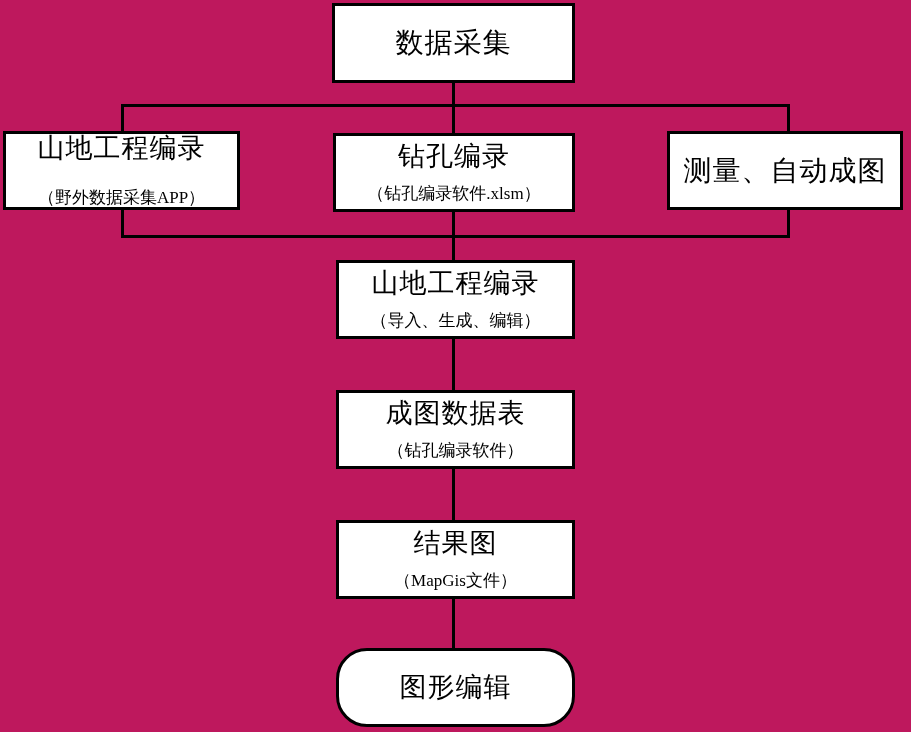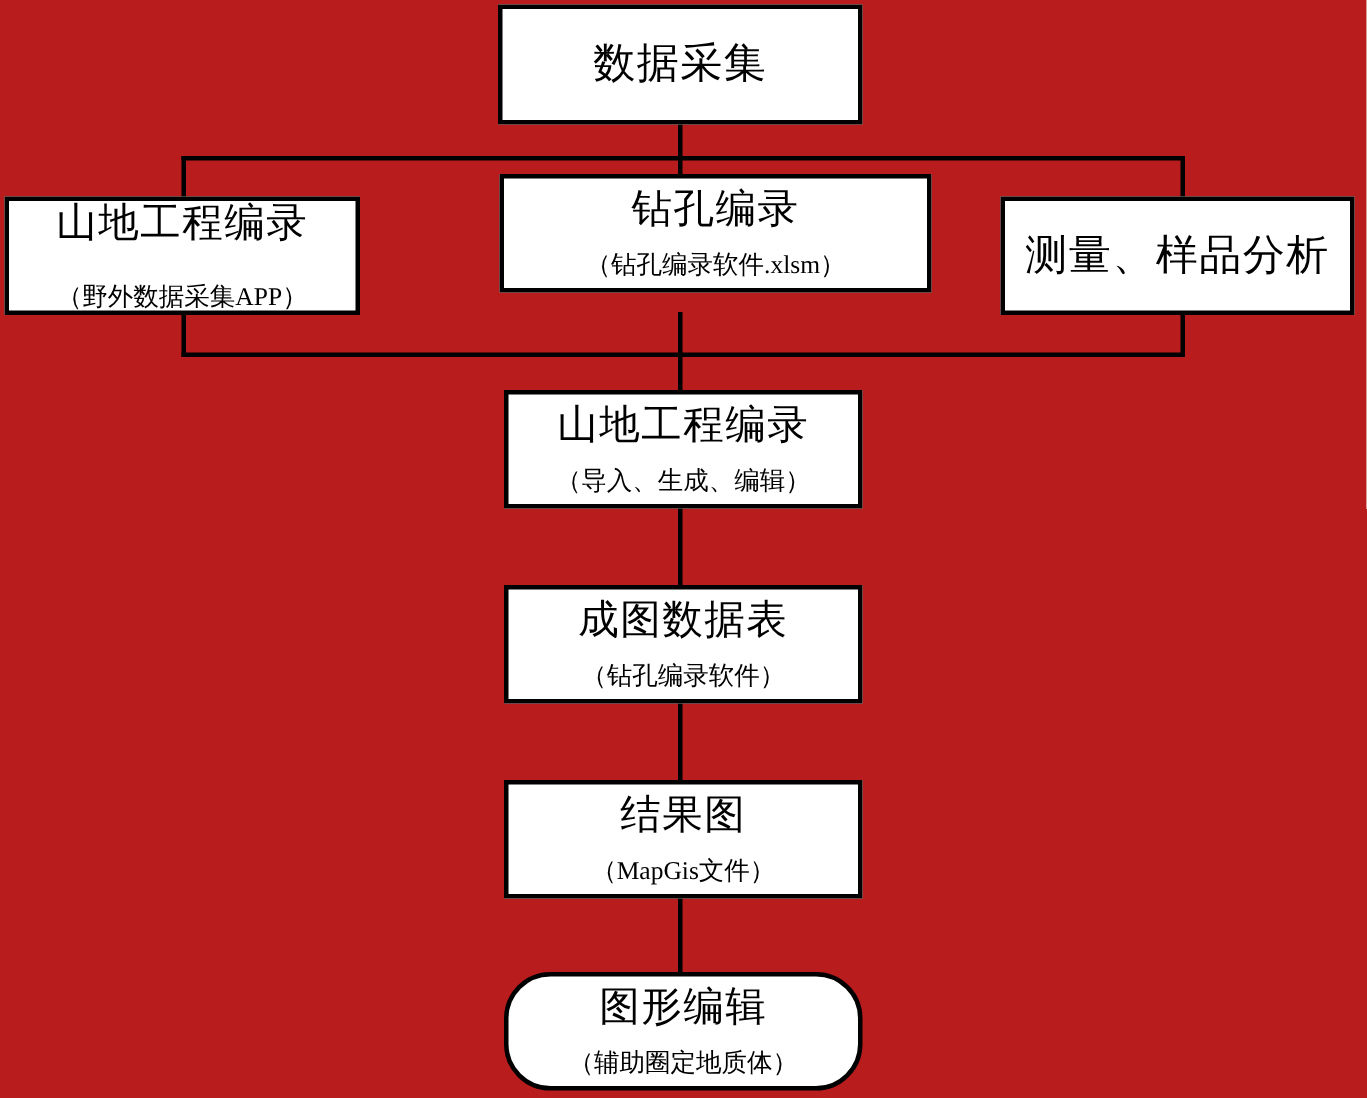--- a/index.html
+++ b/index.html
@@ -9,21 +9,21 @@
     background: #ffffff;
   }
   body {
     font-family: "Liberation Serif", "DejaVu Serif", serif;
     color: #000000;
   }
   #canvas {
     position: relative;
     width: 911px;
     height: 732px;
-    background: #b91c1c;
+    background: #be185d;
     overflow: hidden;
   }
   .node {
     position: absolute;
     border: 3px solid #000000;
     background: #ffffff;
     box-sizing: border-box;
     display: flex;
     flex-direction: column;
     align-items: center;
@@ -79,43 +79,42 @@
   <div class="node single" style="left:332px; top:3px; width:243px; height:80px;">
     <span class="title">数据采集</span>
 
   </div>
 
   <div class="node" style="left:3px; top:131px; width:237px; height:79px;justify-content:space-between;">
     <span class="title">山地工程编录</span>
     <span class="subtitle">（野外数据采集APP）</span>
   </div>
 
-  <div class="node" style="left:333px; top:116px; width:288px; height:79px;text-align:right;">
+  <div class="node" style="left:333px; top:133px; width:242px; height:79px;text-align:right;">
     <span class="title">钻孔编录</span>
     <span class="subtitle">（钻孔编录软件.xlsm）</span>
   </div>
 
   <div class="node single" style="left:667px; top:131px; width:236px; height:79px;">
-    <span class="title">测量、样品分析</span>
+    <span class="title">测量、自动成图</span>
 
   </div>
 
   <div class="node" style="left:336px; top:260px; width:239px; height:79px;">
     <span class="title">山地工程编录</span>
     <span class="subtitle">（导入、生成、编辑）</span>
   </div>
 
   <div class="node" style="left:336px; top:390px; width:239px; height:79px;">
     <span class="title">成图数据表</span>
     <span class="subtitle">（钻孔编录软件）</span>
   </div>
 
   <div class="node" style="left:336px; top:520px; width:239px; height:79px;">
     <span class="title">结果图</span>
     <span class="subtitle">（MapGis文件）</span>
   </div>
 
   <div class="node" style="left:336px; top:648px; width:239px; height:79px;border-radius:31px;">
     <span class="title">图形编辑</span>
-    <span class="subtitle">（辅助圈定地质体）</span>
   </div>
 
 </div>
 
 </body></html>

